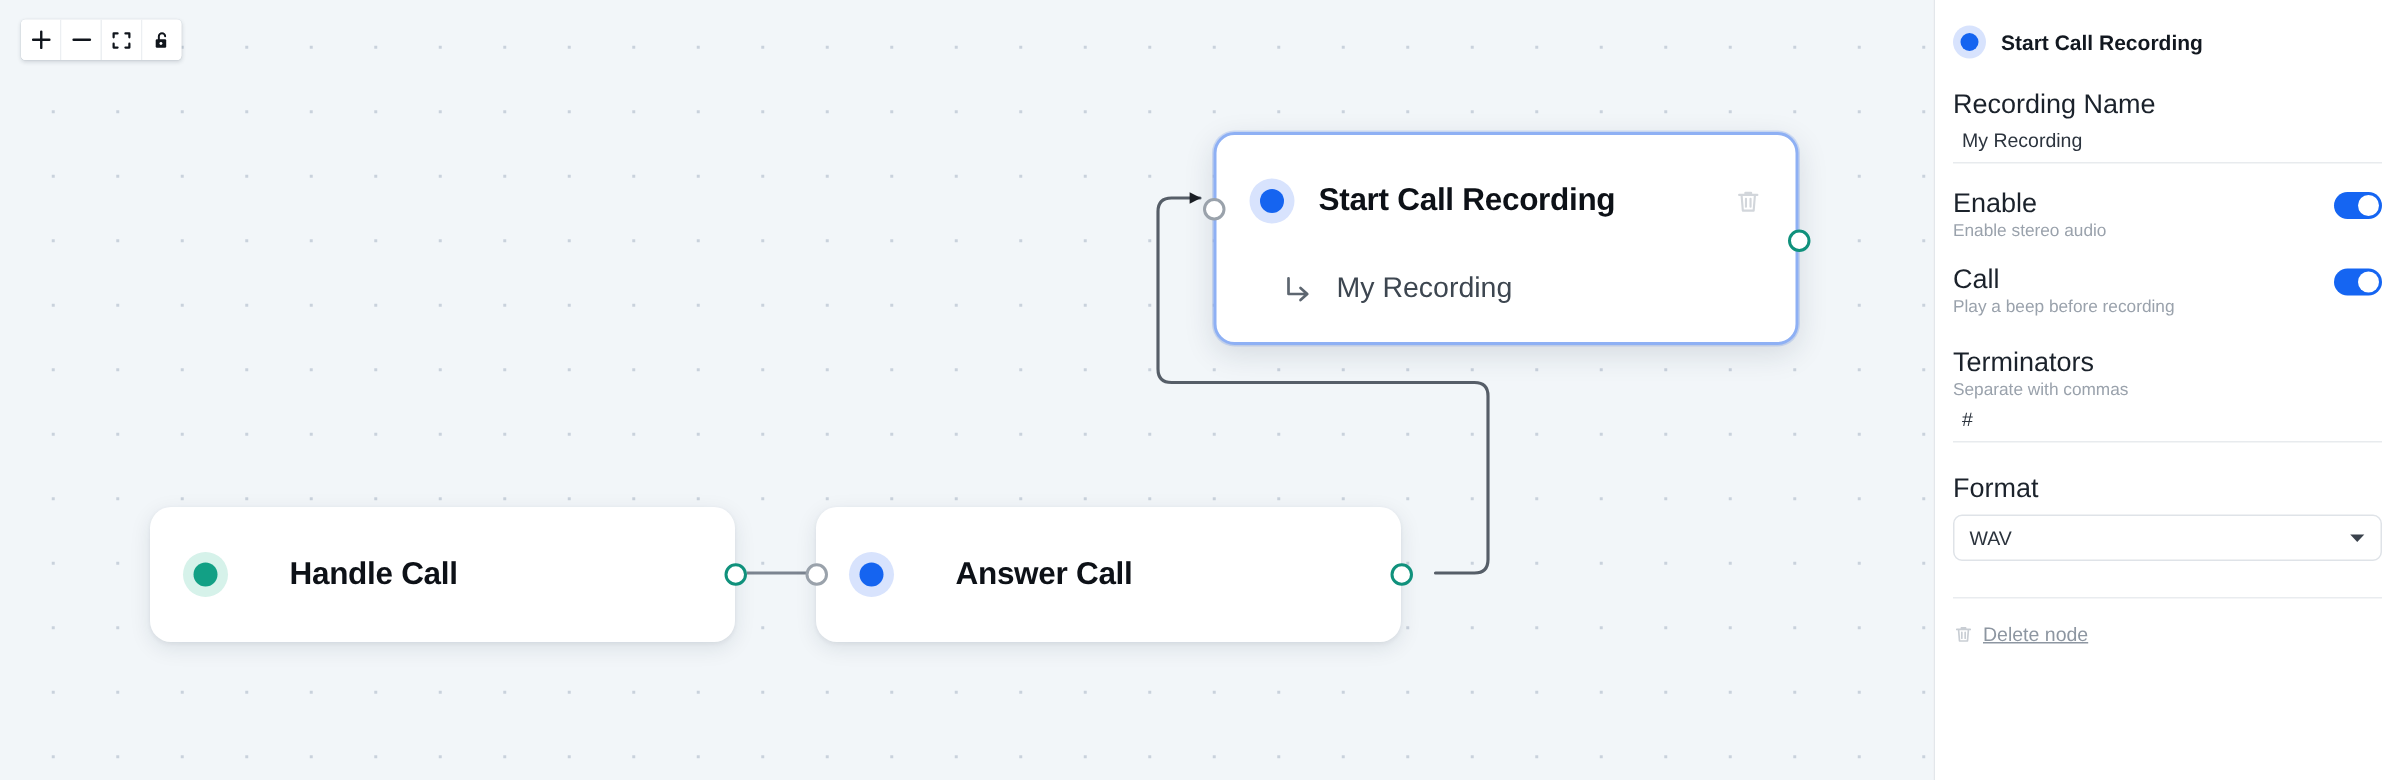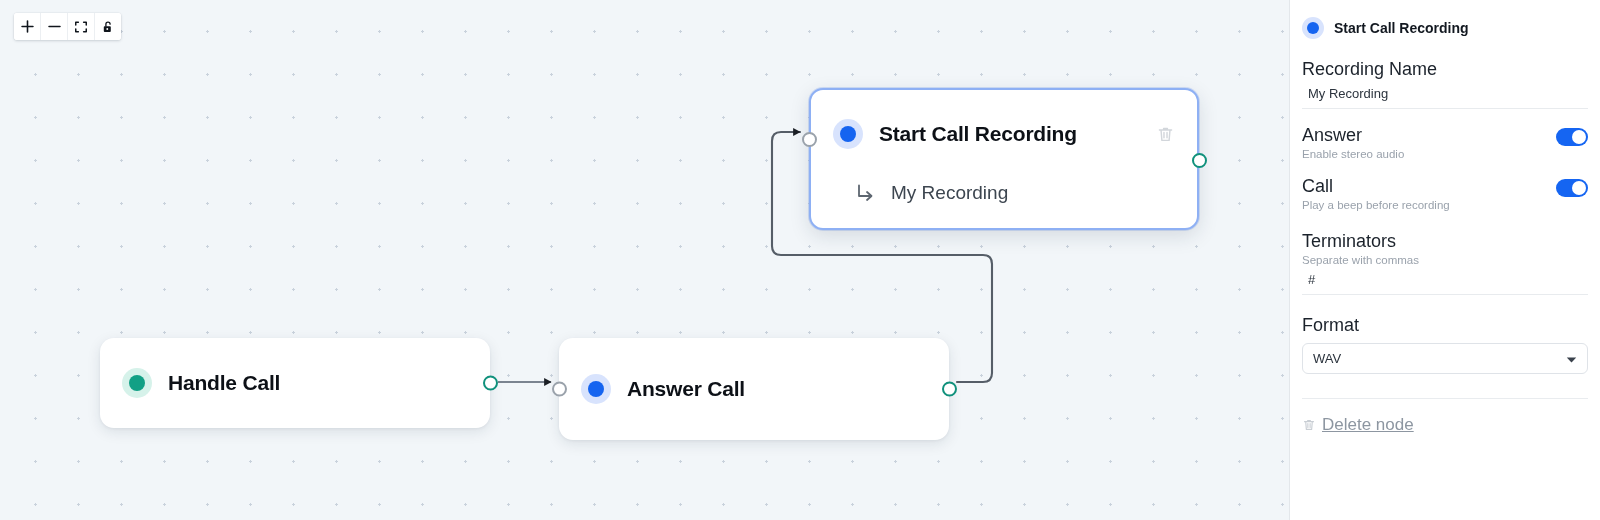--- a/index.html
+++ b/index.html
@@ -79,20 +79,21 @@
     border: 2px solid #8eb0f4;
     box-shadow: 0 6px 20px rgba(23,38,63,0.13), 0 0 0 1px rgba(142,176,244,0.35);
   }
 
   .node-row {
     display: flex;
     align-items: center;
     height: 100%;
     padding: 0 22px;
     box-sizing: border-box;
+    gap: 25px;
   }
   .node-head {
     display: flex;
     align-items: center;
     padding: 0 22px;
     box-sizing: border-box;
   }
 
   .dot-wrap {
     width: 30px;
@@ -267,21 +268,21 @@
   }
 
   .delete-row {
     display: flex;
     align-items: center;
     padding: 16px 12px 0 12px;
     cursor: pointer;
   }
   .delete-icon { color: #c9ced4; display: flex; align-items: center; }
   .delete-text {
-    font-size: 17px;
+    font-size: 13px;
     color: #8d96a1;
     text-decoration: underline;
     margin-left: 6px;
   }
 </style>
 </head>
 <body>
 
 <div id="app">
 
@@ -327,21 +328,21 @@
     <div class="node" style="left:100px; top:338px; width:390px; height:90px;">
       <div class="node-row">
         <div class="dot-wrap green">
           <div class="dot green"></div>
         </div>
         <div class="node-title">Handle Call</div>
       </div>
       <div class="handle source" style="right:-7.5px; top:50%; transform:translateY(-50%);"></div>
     </div>
 
-    <div class="node" style="left:559px; top:338px; width:390px; height:102px;">
+    <div class="node" style="left:544px; top:338px; width:390px; height:90px;">
       <div class="node-row">
         <div class="dot-wrap blue">
           <div class="dot blue"></div>
         </div>
         <div class="node-title">Answer Call</div>
       </div>
       <div class="handle target" style="left:-7.5px; top:50%; transform:translateY(-50%);"></div>
       <div class="handle source" style="right:-7.5px; top:50%; transform:translateY(-50%);"></div>
     </div>
 
@@ -378,21 +379,21 @@
       <div class="panel-title">Start Call Recording</div>
     </div>
 
     <div class="panel-body">
 
       <div class="field-label">Recording Name</div>
       <div class="field-input">My Recording</div>
 
       <div class="toggle-row">
         <div class="tr-text">
-          <div class="field-label">Answer</div>
+          <div class="field-label">Enable</div>
           <div class="field-hint">Enable stereo audio</div>
         </div>
         <div class="switch">
           <div class="knob"></div>
         </div>
       </div>
 
       <div class="toggle-row">
         <div class="tr-text">
           <div class="field-label">Call</div>

